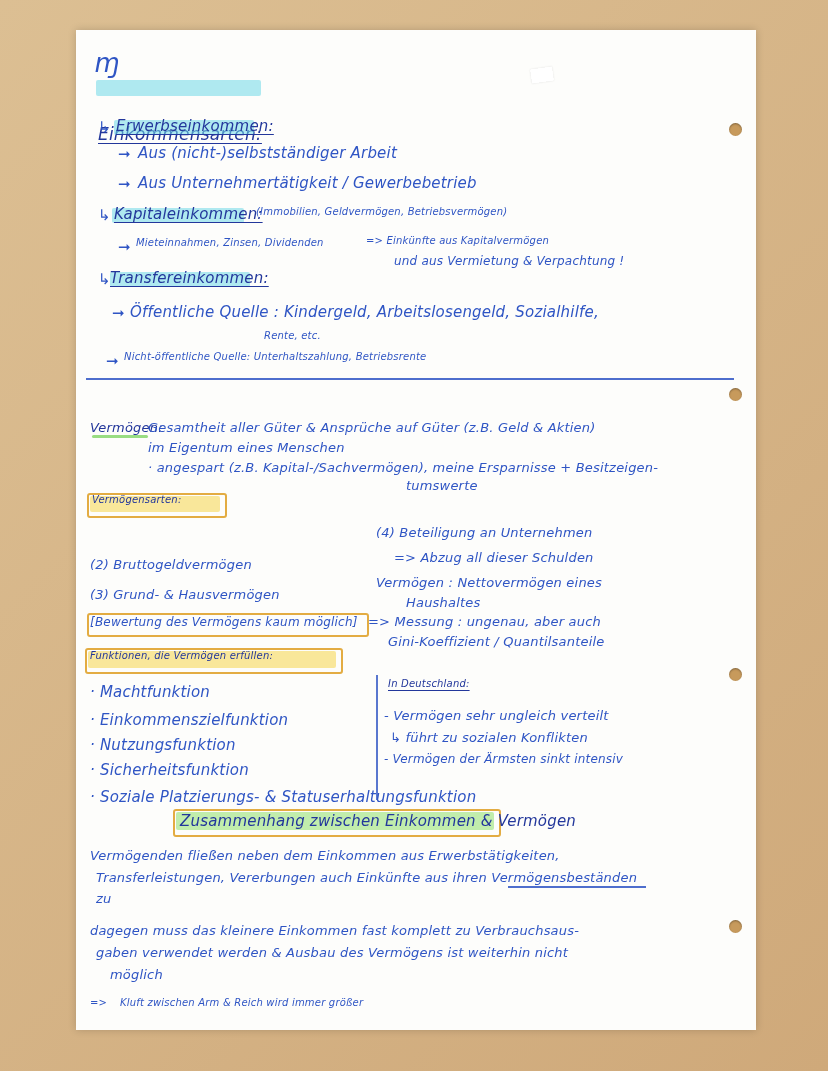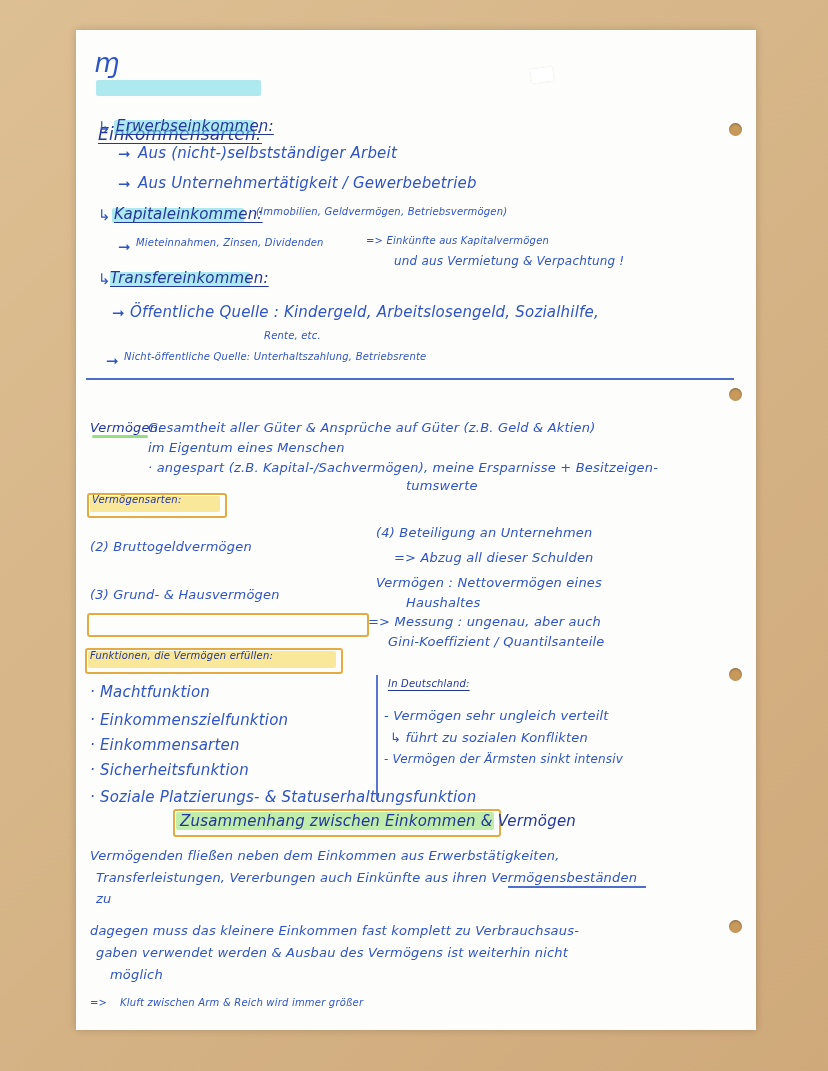--- a/index.html
+++ b/index.html
@@ -179,39 +179,40 @@
       <div class="ink darkblue s13" style="left:14px; top:390px;">Vermögen:</div>
       <div class="ink blue s13" style="left:72px; top:390px;">Gesamtheit aller Güter &amp; Ansprüche auf Güter (z.B. Geld &amp; Aktien)</div>
       <div class="ink blue s13" style="left:72px; top:410px;">im Eigentum eines Menschen</div>
       <div class="ink blue s13" style="left:72px; top:430px;">· angespart (z.B. Kapital-/Sachvermögen), meine Ersparnisse + Besitzeigen-</div>
       <div class="ink blue s13" style="left:330px; top:448px;">tumswerte</div>
 
       <div class="hl yellow" style="left:14px; top:466px; width:130px; height:16px;"></div>
       <div class="boxline" style="left:11px; top:463px; width:136px; height:21px;"></div>
       <div class="ink darkblue s14" style="left:16px; top:464px;">Vermögensarten:</div>
 
-      <div class="ink blue s13" style="left:14px; top:509px;">(2) Bruttogeldvermögen</div>
+      <div class="ink blue s13" style="left:14px; top:527px;">(2) Bruttogeldvermögen</div>
       <div class="ink blue s13" style="left:14px; top:557px;">(3) Grund- &amp; Hausvermögen</div>
 
       <div class="ink blue s13" style="left:300px; top:495px;">(4) Beteiligung an Unternehmen</div>
       <div class="ink blue s13" style="left:318px; top:520px;">=&gt; Abzug all dieser Schulden</div>
       <div class="ink blue s13" style="left:300px; top:545px;">Vermögen : Nettovermögen eines</div>
       <div class="ink blue s13" style="left:330px; top:565px;">Haushaltes</div>
 
       <div class="boxline" style="left:11px; top:583px; width:278px; height:20px;"></div>
+      <div class="ink blue s12" style="left:14px; top:585px;">[Bewertung des Vermögens kaum möglich]</div>
       <div class="ink blue s13" style="left:292px; top:584px;">=&gt; Messung : ungenau, aber auch</div>
       <div class="ink blue s13" style="left:312px; top:604px;">Gini-Koeffizient / Quantilsanteile</div>
 
       <div class="hl yellow" style="left:12px; top:621px; width:248px; height:17px;"></div>
       <div class="boxline" style="left:9px; top:618px; width:254px; height:22px;"></div>
       <div class="ink darkblue s14" style="left:14px; top:620px;">Funktionen, die Vermögen erfüllen:</div>
 
       <div class="ink blue s15" style="left:14px; top:653px;">· Machtfunktion</div>
       <div class="ink blue s15" style="left:14px; top:681px;">· Einkommenszielfunktion</div>
-      <div class="ink blue s15" style="left:14px; top:706px;">· Einkommensarten</div>
+      <div class="ink blue s15" style="left:14px; top:706px;">· Nutzungsfunktion</div>
       <div class="ink blue s15" style="left:14px; top:731px;">· Sicherheitsfunktion</div>
       <div class="ink blue s15" style="left:14px; top:758px;">· Soziale Platzierungs- &amp; Statuserhaltungsfunktion</div>
 
       <div class="vline" style="left:300px; top:645px; height:125px;"></div>
 
       <div class="ink darkblue s14 u" style="left:312px; top:648px;">In Deutschland:</div>
       <div class="ink blue s13" style="left:308px; top:678px;">- Vermögen sehr ungleich verteilt</div>
       <div class="ink blue s13" style="left:314px; top:700px;">↳ führt zu sozialen Konflikten</div>
       <div class="ink blue s12" style="left:308px; top:722px;">- Vermögen der Ärmsten sinkt intensiv</div>
 

